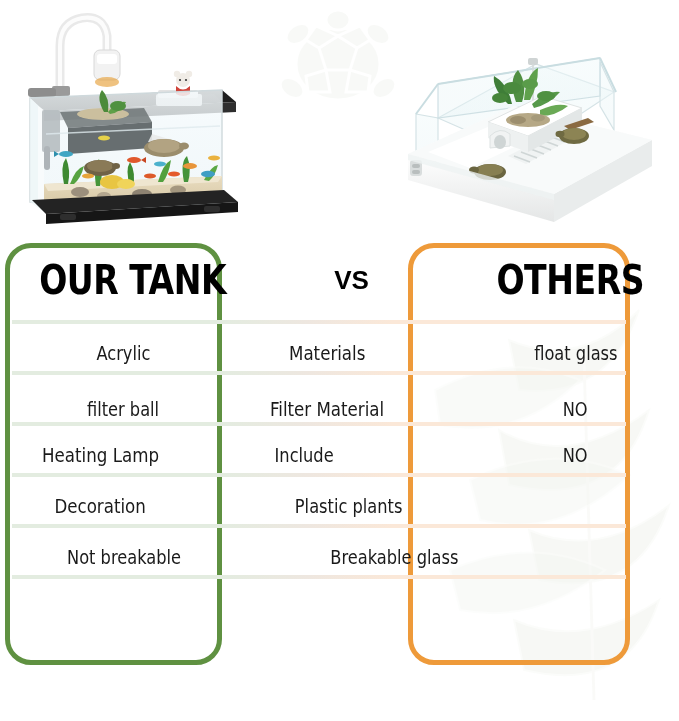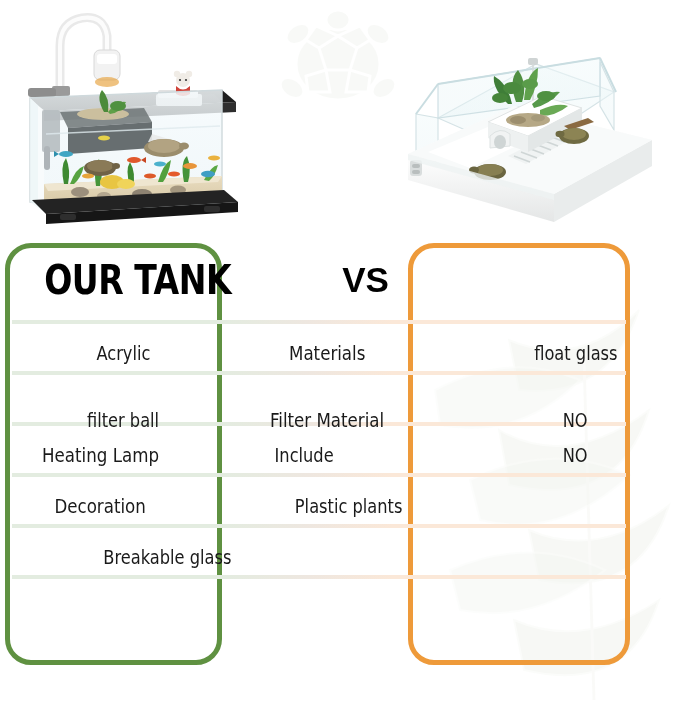--- a/index.html
+++ b/index.html
@@ -78,21 +78,21 @@
     font-weight:bold;
     font-size:40px;
     letter-spacing:-0.5px;
     color:#000000;
     transform:scaleX(0.92);
     white-space:nowrap;
   }
   .head-vs {
     font-family:"Liberation Sans","DejaVu Sans", sans-serif;
     font-weight:bold;
-    font-size:35px;
+    font-size:26px;
     color:#000000;
     letter-spacing:0px;
   }
 
   
   .row-data { height:51px; }
   .row-data .cell { height:58px;padding-left:20px; }
   .val {
     font-family:"Liberation Sans Narrow","DejaVu Sans Condensed","Liberation Sans", sans-serif;
     font-size:19px;
@@ -350,35 +350,38 @@
 
   <div class="grid">
 
     <div class="row row-head" style="top:0px;">
       <div class="cell col-ours">
         <span class="head-text">OUR TANK</span>
       </div>
       <div class="cell col-mid">
         <span class="head-vs">VS</span>
       </div>
+      <div class="cell col-others">
+        <span class="head-text">OTHERS</span>
+      </div>
     </div>
 
     <div class="row row-data" style="top:84px;">
       <div class="cell col-ours">
         <span class="val">Acrylic</span>
       </div>
       <div class="cell col-mid">
         <span class="val mid">Materials</span>
       </div>
       <div class="cell col-others">
         <span class="val">float glass</span>
       </div>
     </div>
 
-    <div class="row row-data" style="top:151px;">
+    <div class="row row-data" style="top:140px;">
       <div class="cell col-ours">
         <span class="val">filter ball</span>
       </div>
       <div class="cell col-mid">
         <span class="val mid">Filter Material</span>
       </div>
       <div class="cell col-others">
         <span class="val">NO</span>
       </div>
     </div>
@@ -398,19 +401,22 @@
     <div class="row row-data" style="top:237px;">
       <div class="cell col-mid">
         <span class="val mid">Decoration</span>
       </div>
       <div class="cell col-others">
         <span class="val">Plastic plants</span>
       </div>
     </div>
 
     <div class="row row-data" style="top:288px;">
+      <div class="cell col-ours">
+        <span class="val">Not breakable</span>
+      </div>
       <div class="cell col-others">
         <span class="val">Breakable glass</span>
       </div>
     </div>
 
   </div>
 </div>
 
 </body></html>

